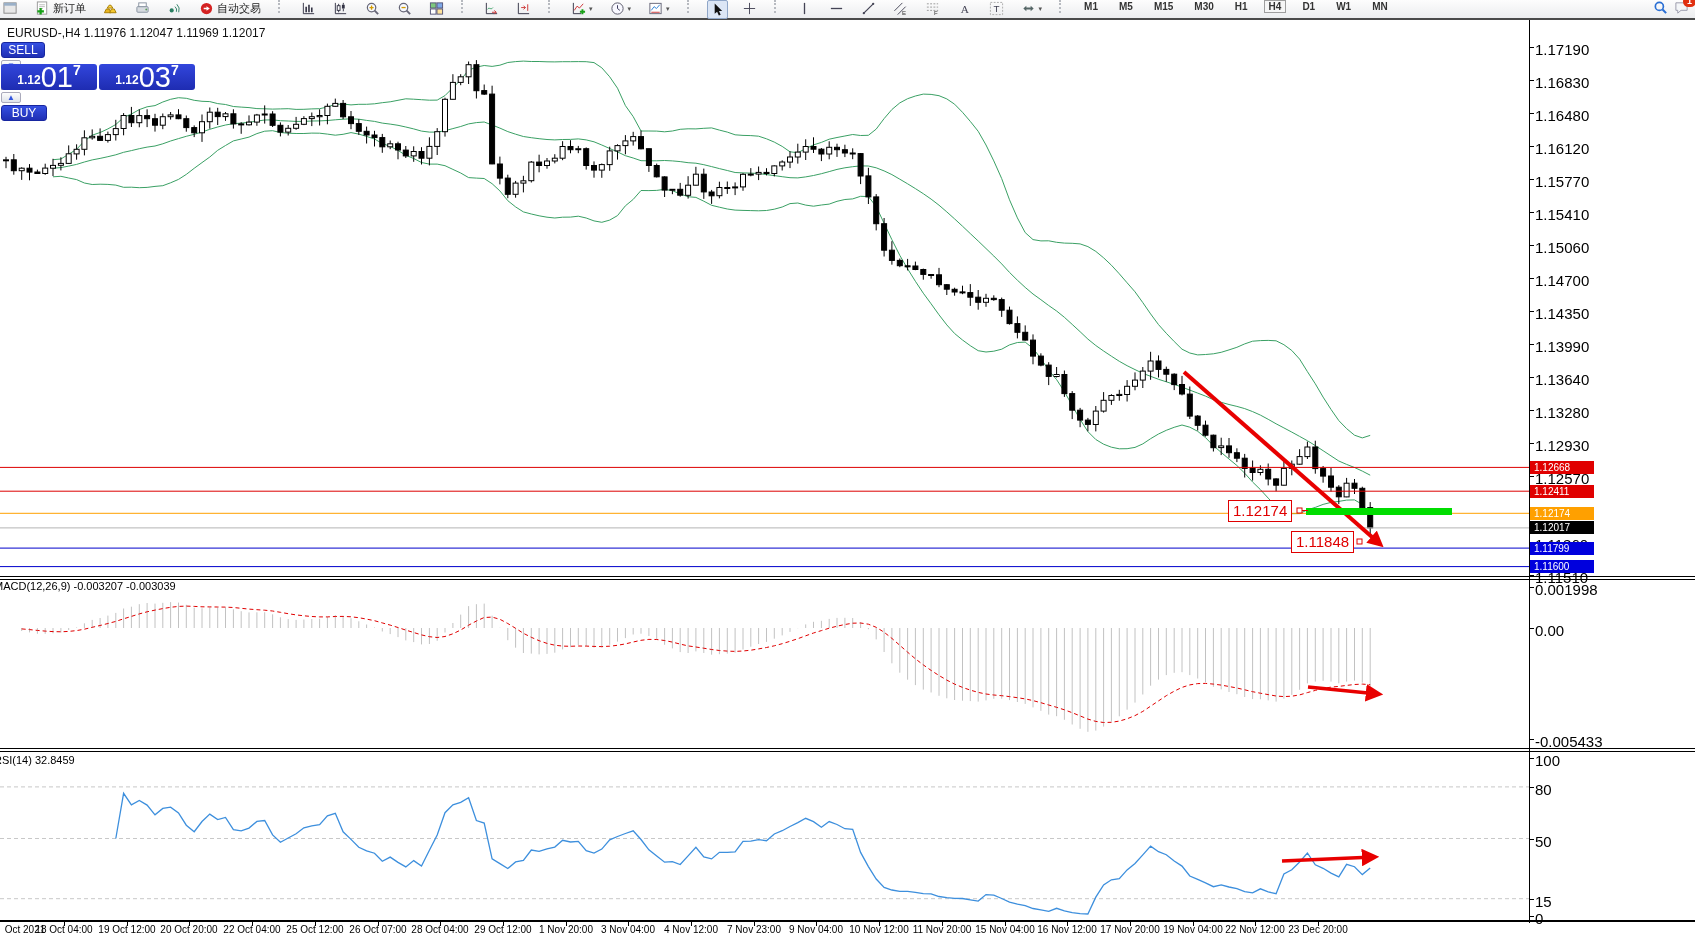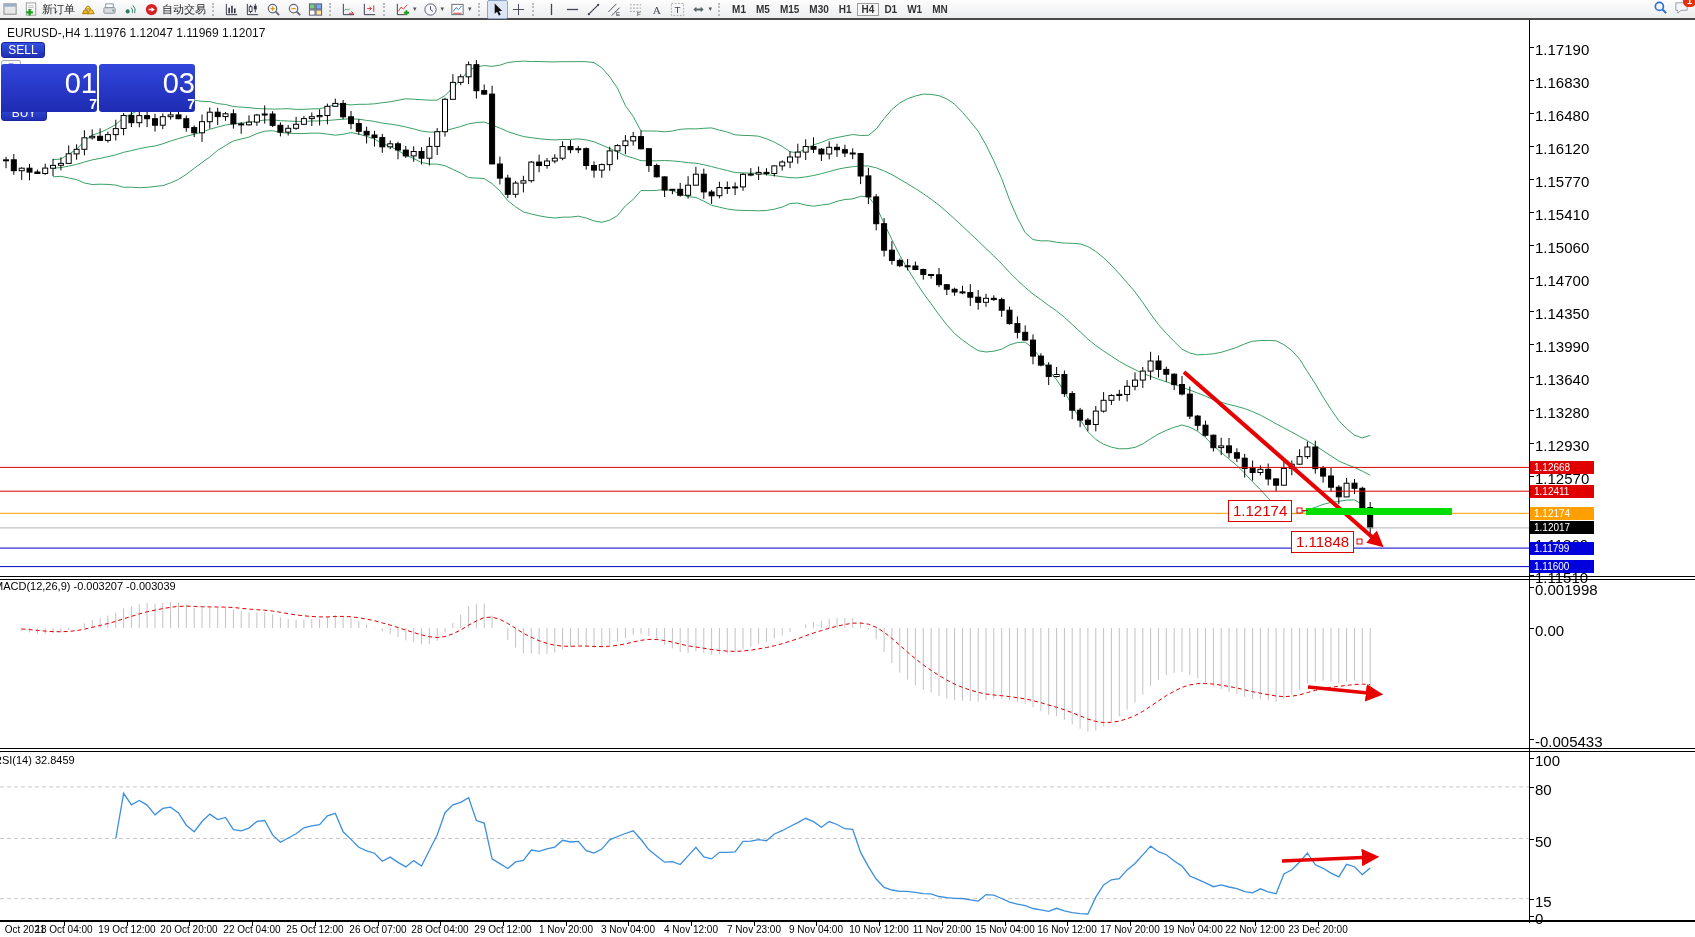--- a/index.html
+++ b/index.html
@@ -1,21 +1,21 @@
 <!DOCTYPE html>
 <html><head>
 <meta charset="utf-8">
 <style>
   html,body{margin:0;padding:0;overflow:hidden;}
   body{width:1695px;height:937px;position:relative;background:#fff;
        font-family:"Liberation Sans",sans-serif;-webkit-font-smoothing:antialiased;}
   
   .toolbar{position:absolute;top:0;left:0;width:1695px;height:18px;
-    background:linear-gradient(#fdfdfd,#ecedef);display:flex;align-items:center;
-    border-bottom:2px solid #4a4a4a;box-sizing:content-box;z-index:50;}
+    background:linear-gradient(#fdfdfd,#ecedef);display:flex;align-items:flex-start;
+    border-bottom:2px solid #4a4a4a;box-sizing:content-box;z-index:50;gap:11px;}
   .tbtn{height:17px;display:flex;align-items:center;padding:0 3px;gap:3px;cursor:default;}
   .tbtn.active{background:#dce6f5;border:1px solid #8fa6c8;border-radius:2px;padding:0 2px;}
   .tbtn .lbl{font-size:11px;color:#222;white-space:nowrap;}
   .tbtn .dd{font-size:7px;color:#555;}
   .grip{width:4px;height:13px;border-left:2px dotted #b7bac0;margin:0 3px;}
   .tf{font-size:10px;font-weight:bold;color:#333;padding:1px 5px;}
   .tf.active{background:#f6f6f6;border:1px solid #9e9e9e;padding:0 4px;}
   .tb-right{margin-left:auto;display:flex;align-items:center;gap:6px;padding-right:6px;}
   .chaticon{position:relative;}
   .chatbadge{position:absolute;top:-4px;right:-7px;background:#e03010;color:#fff;
@@ -37,22 +37,22 @@
     font-size:15px;padding:0 4px;line-height:20px;z-index:22;}
   
   .trade{position:absolute;left:1px;top:42px;width:194px;z-index:30;font-family:"Liberation Sans",sans-serif;}
   .trow1{display:flex;height:21px;gap:2px;flex-direction:column;}
   .btn-sb{width:44px;background:linear-gradient(#3550e2,#1f2fb4);color:#fff;font-size:12px;
     display:flex;align-items:center;justify-content:center;border-radius:3px;border:1px solid #1726a0;box-sizing:border-box;}
   .stepbtn{width:20px;background:linear-gradient(#fdfdfd,#dfe3ea);border:1px solid #aab;box-sizing:border-box;
     display:flex;align-items:center;justify-content:center;font-size:8px;color:#3355dd;border-radius:2px;}
   .vol{width:60px;border:1px solid #aab;text-align:right;font-size:13px;padding:0 4px;box-sizing:border-box;}
   .trow2{display:flex;gap:2px;margin-top:1px;}
-  .qbox{width:96px;height:48px;background:linear-gradient(#3246dc,#1e2cb2);border-radius:3px;color:#fff;
-    display:flex;align-items:flex-end;justify-content:center;box-sizing:border-box;padding-bottom:0;flex-direction:column;}
+  .qbox{width:96px;height:26px;background:linear-gradient(#3246dc,#1e2cb2);border-radius:3px;color:#fff;
+    display:flex;align-items:flex-end;justify-content:center;box-sizing:border-box;padding-bottom:0;}
   .qbox .pre{font-size:12px;font-weight:bold;margin-bottom:3px;}
   .qbox .big{font-size:29px;line-height:26px;font-weight:normal;}
   .qbox .sup{font-size:14px;margin-bottom:12px;font-weight:bold;}
 </style>
 </head>
 <body>
 
 <div class="toolbar" id="toolbar">
     <div class="tbtn">
       <svg width="15" height="15" viewBox="0 0 16 16">

